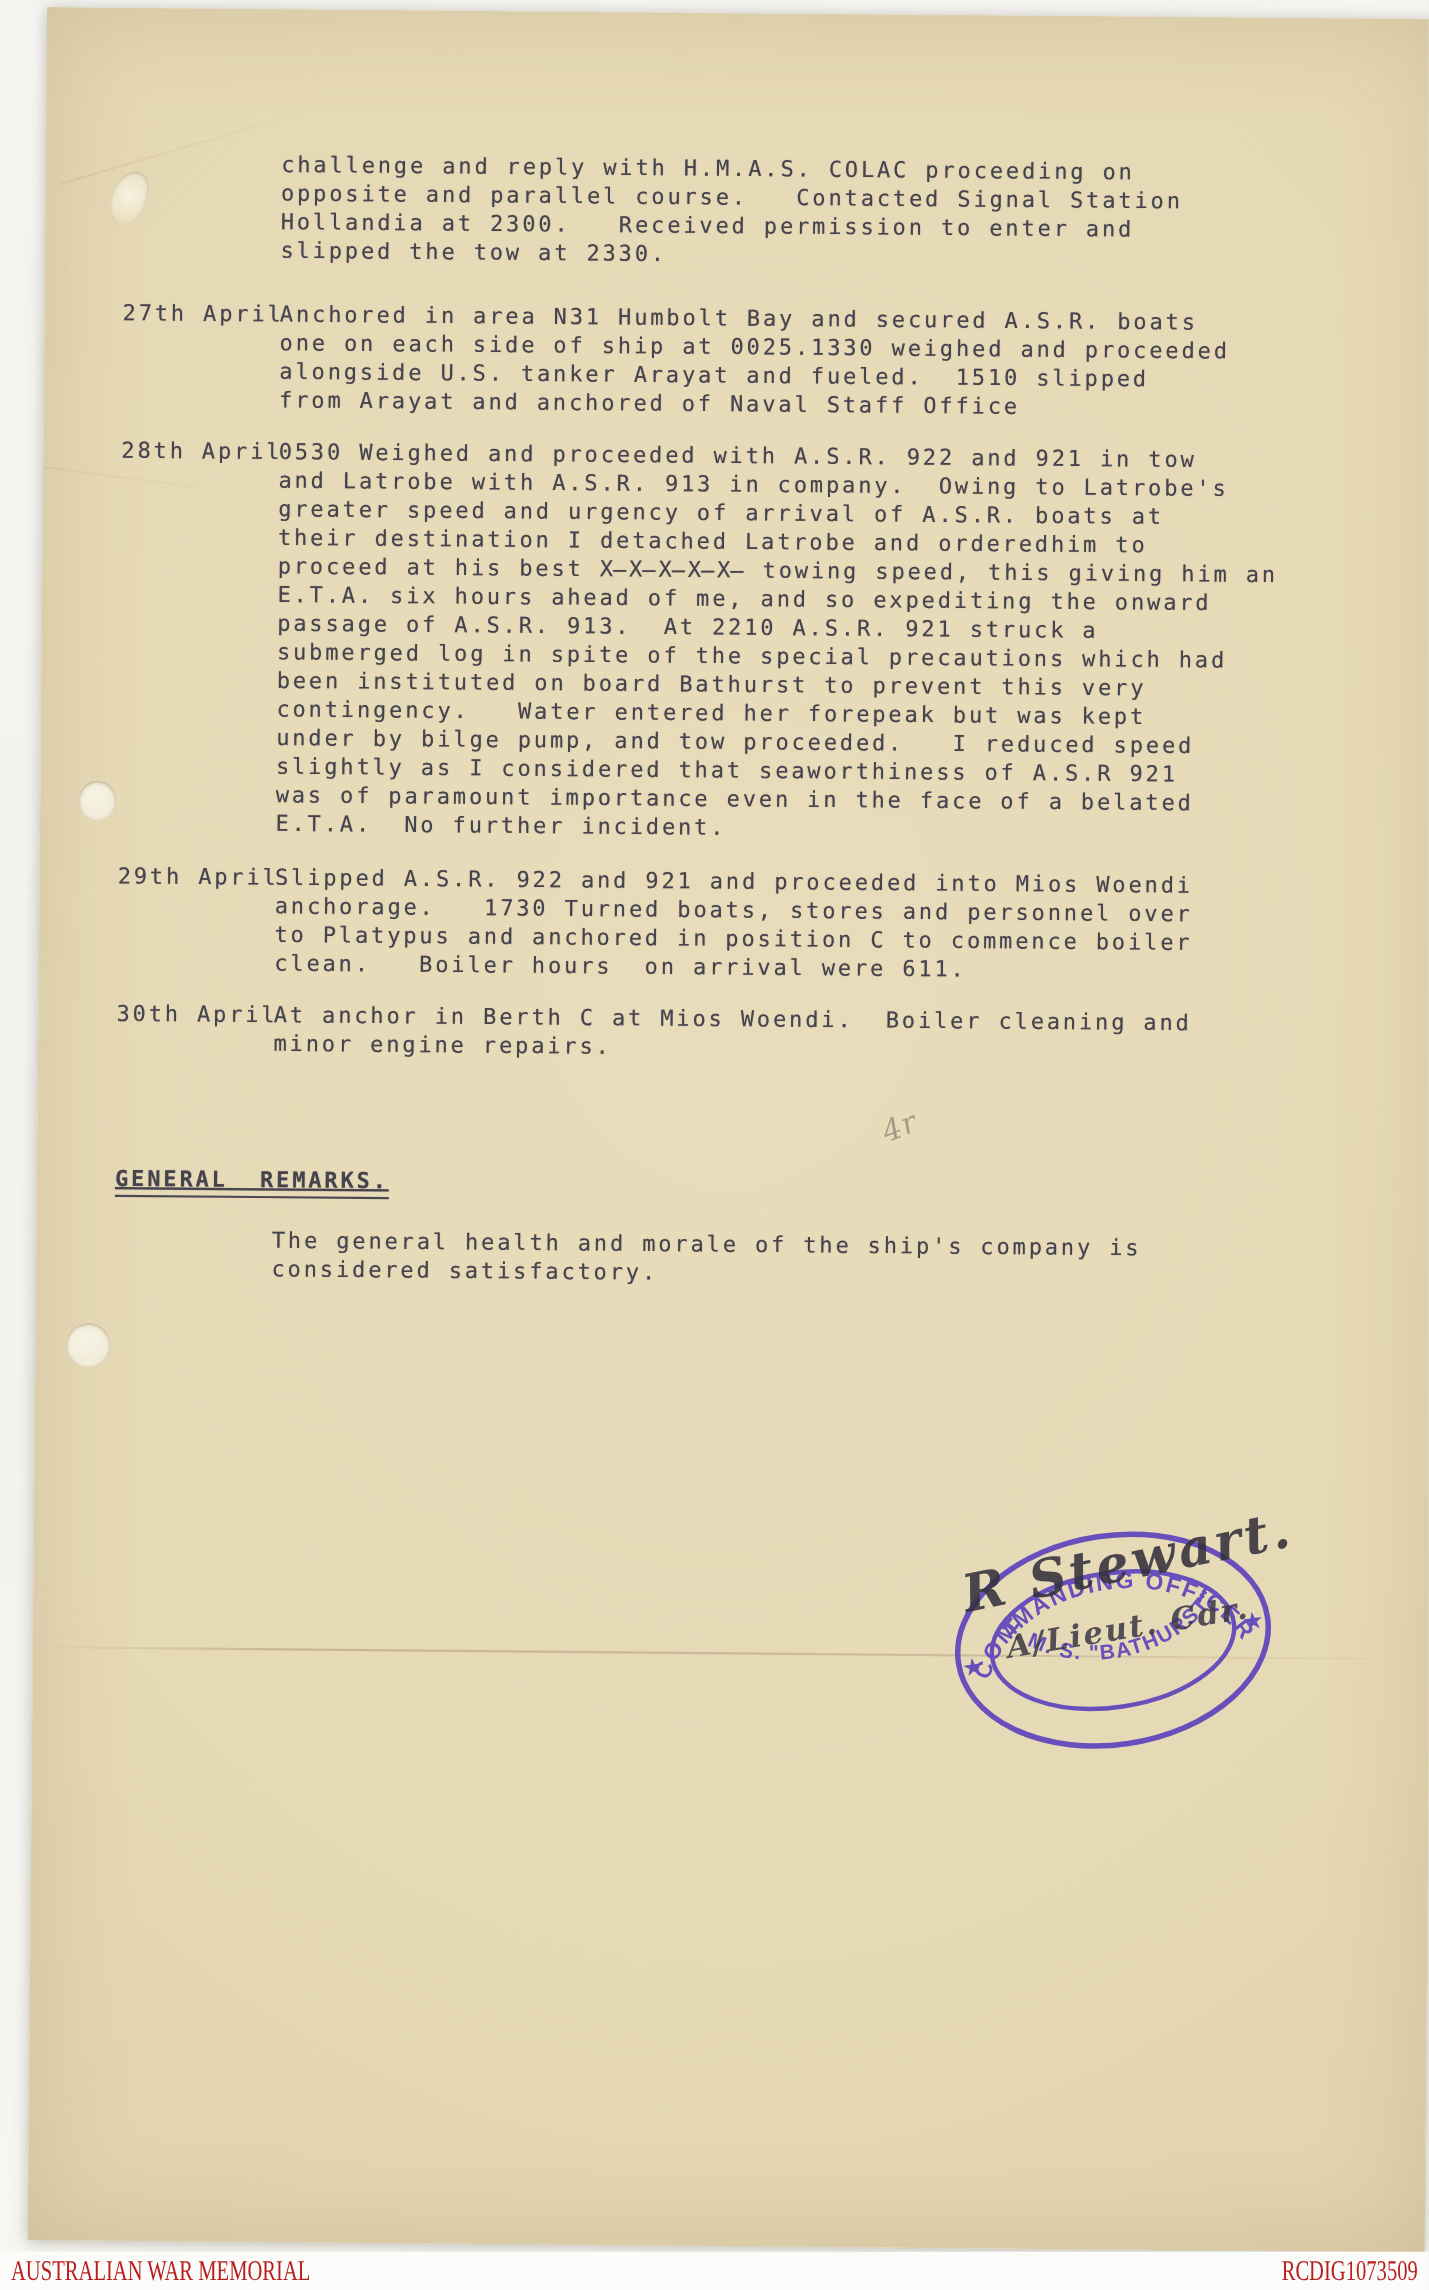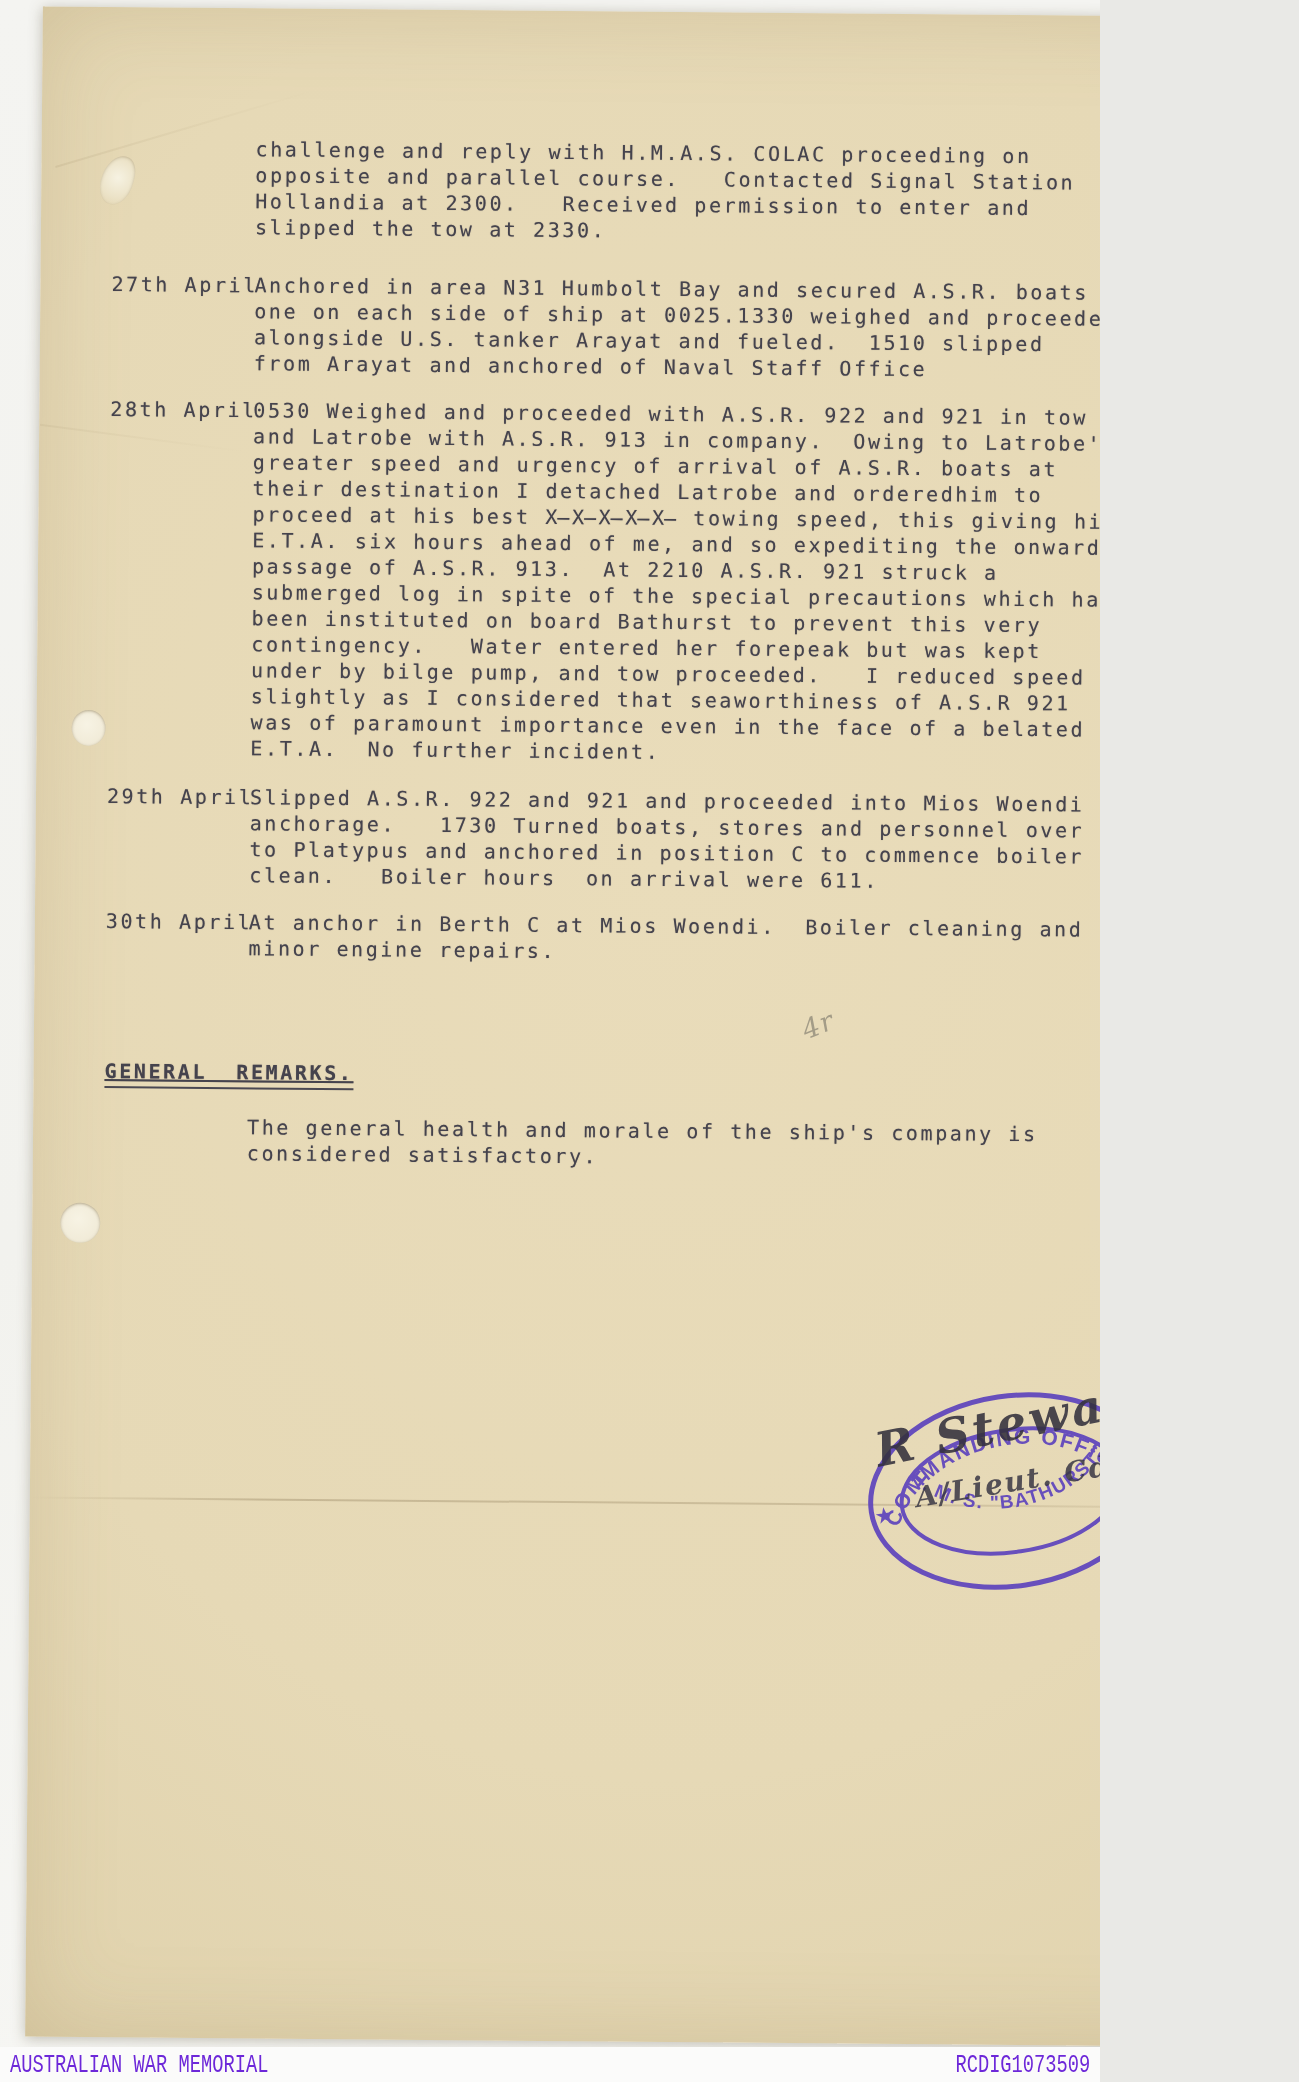--- a/index.html
+++ b/index.html
@@ -1,16 +1,16 @@
 <!DOCTYPE html>
 <html><head>
 <meta charset="utf-8">
 <style>
   html,body{margin:0;padding:0;background:#e9e9e6;}
-  .canvas{position:relative;width:1100px;height:2082px;overflow:hidden;
+  .canvas{position:relative;width:1299px;height:2082px;overflow:hidden;
     background:linear-gradient(180deg,#f4f4f1 0%,#f2f2ee 60%,#f6f6f3 100%);
     font-family:"DejaVu Sans Mono", monospace;}
   .paper{position:absolute;left:34px;top:12px;width:1270px;height:2030px;
     background:radial-gradient(120% 90% at 50% 42%, #e9dcba 0%, #e6d9b6 50%, #dfd1ab 82%, #d6c8a0 100%);
     transform:rotate(0.5deg);transform-origin:50% 50%;
     box-shadow:0 2px 14px rgba(90,80,55,.35), inset 0 0 90px rgba(146,122,76,.22);}
   .tw{position:absolute;color:#45434d;font-size:20px;line-height:26px;
     letter-spacing:2.6px;white-space:pre;
     text-shadow:0 0 1px rgba(62,60,72,.45);}
   .heading{text-decoration:underline;text-decoration-thickness:2px;
@@ -40,21 +40,21 @@
     font-family:"DejaVu Serif", serif;font-style:italic;font-weight:bold;
     font-size:47px;color:#34313d;opacity:.88;transform:rotate(-12deg);
     letter-spacing:3px;white-space:nowrap;}
   .sig-rank{position:absolute;left:884px;top:1448px;
     font-family:"DejaVu Serif", serif;font-style:italic;font-weight:bold;
     font-size:28px;color:#3a3744;opacity:.85;transform:rotate(-10deg);
     letter-spacing:2px;white-space:nowrap;}
   .footer{position:absolute;left:0;bottom:0;width:100%;height:35px;
     background:#fbfbfa;display:flex;justify-content:space-between;align-items:center;
     padding:0 10px;box-sizing:border-box;
-    font-family:Liberation Mono, monospace;color:#6d28d9;font-size:26px;}
+    font-family:Liberation Serif, serif;color:#b91c1c;font-size:26px;}
   .footer-left{transform:scaleX(.72);transform-origin:left center;white-space:nowrap;}
   .footer-right{transform:scaleX(.72);transform-origin:right center;white-space:nowrap;}
 </style>
 </head>
 <body>
 
 <div class="canvas">
   <div class="paper">
 
     <div class="hole hole-1"></div>

